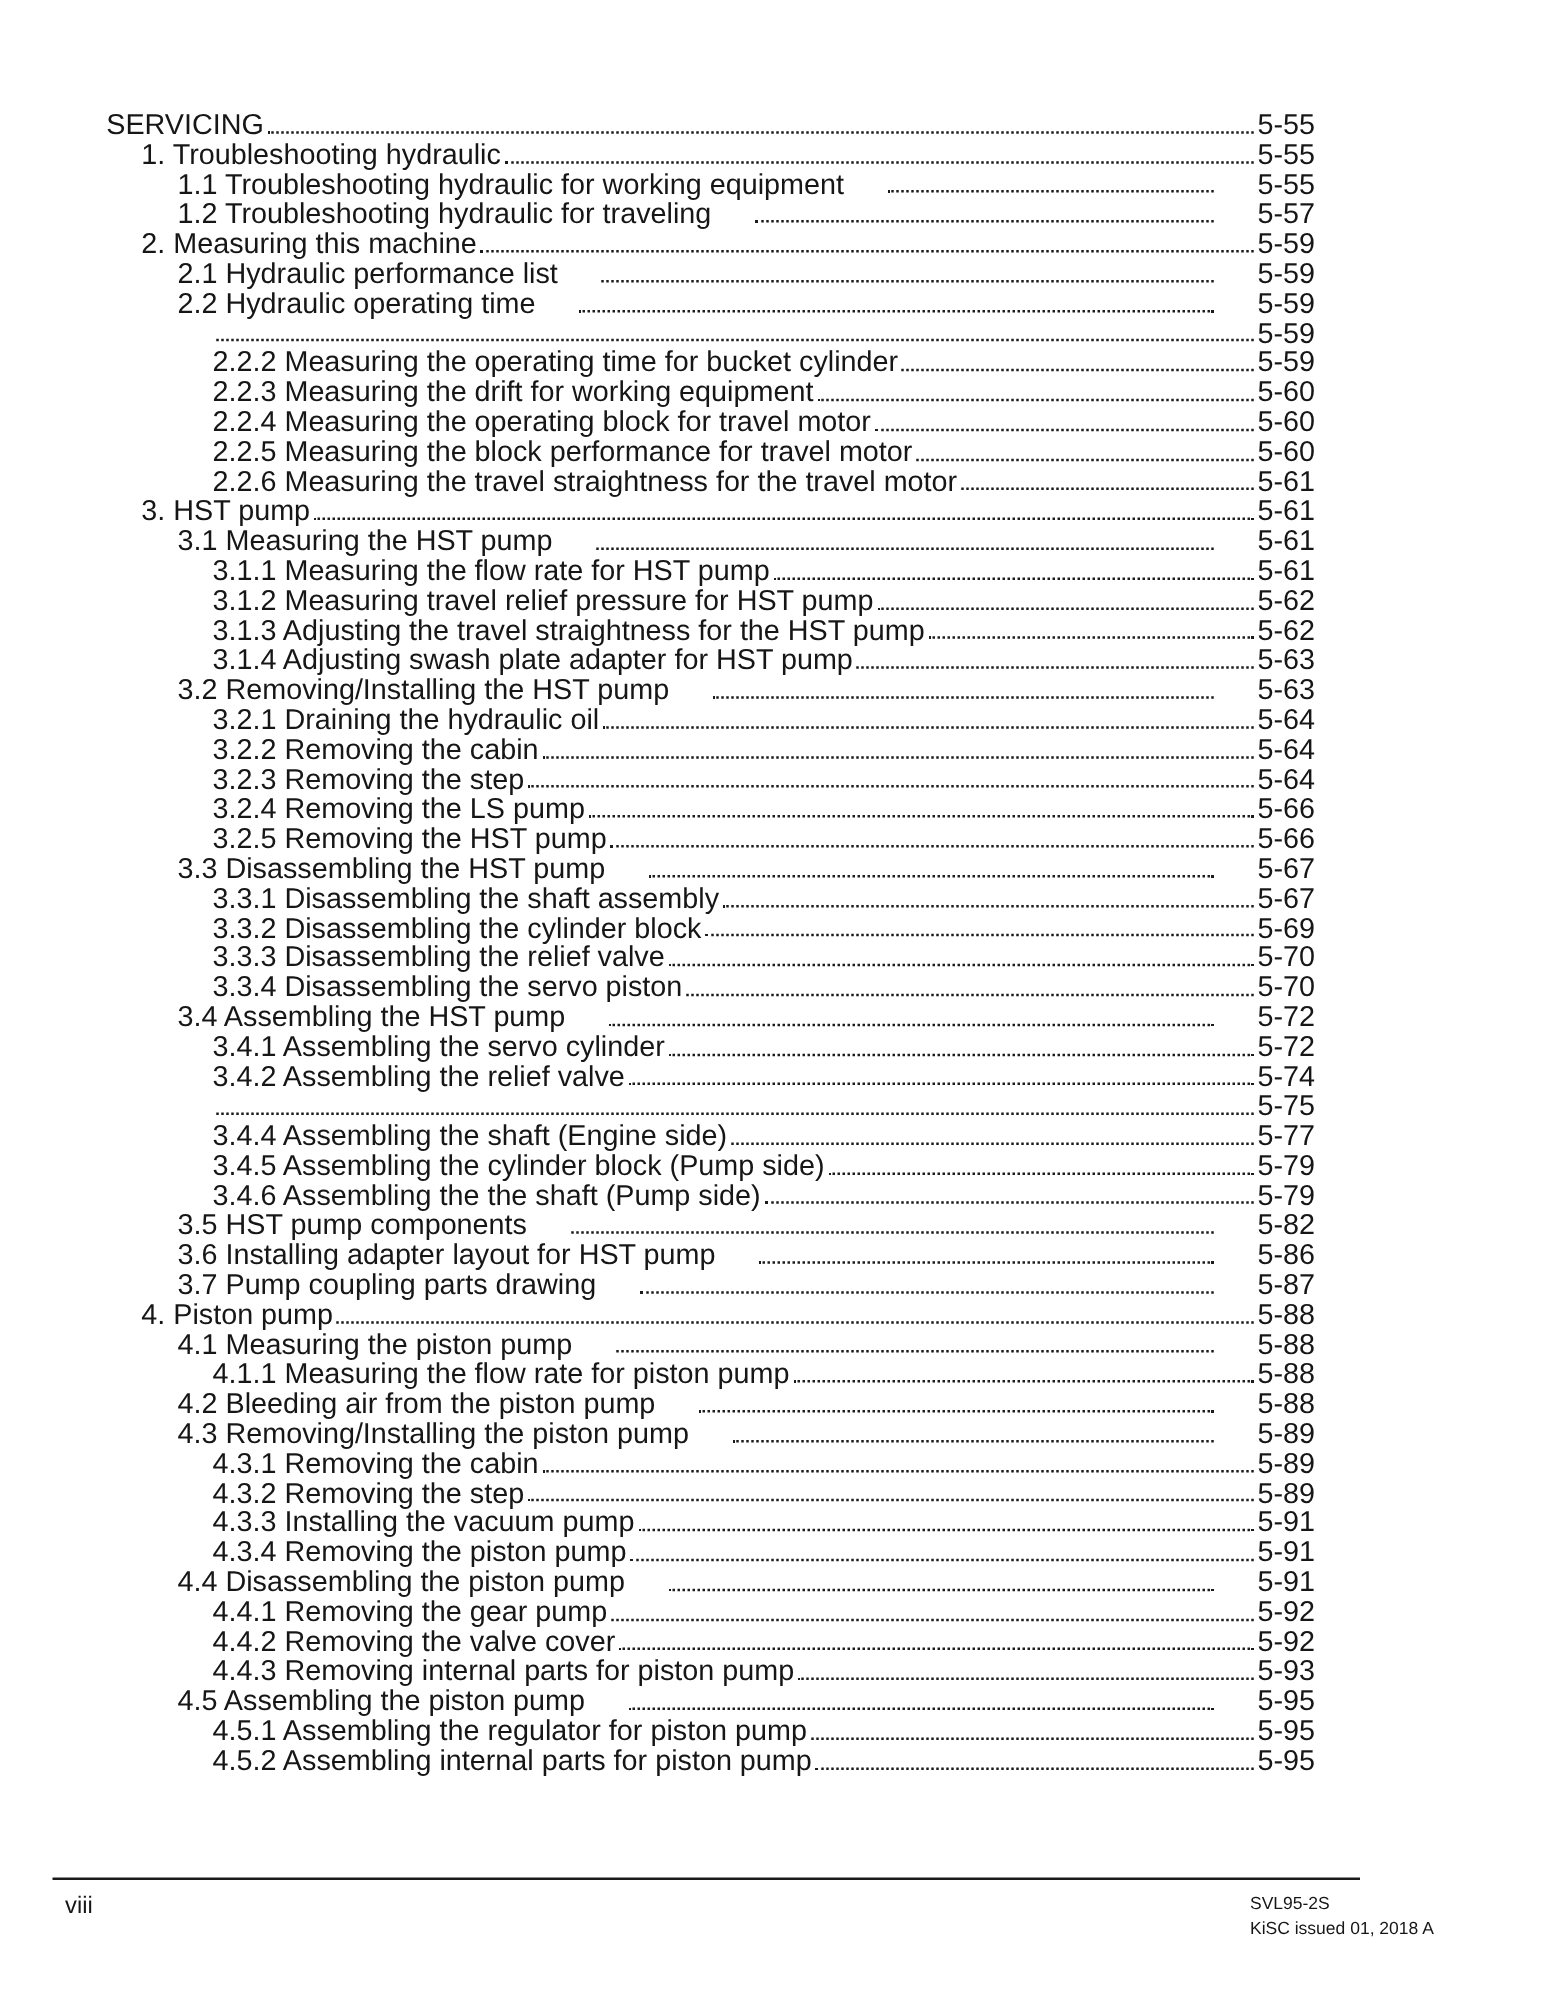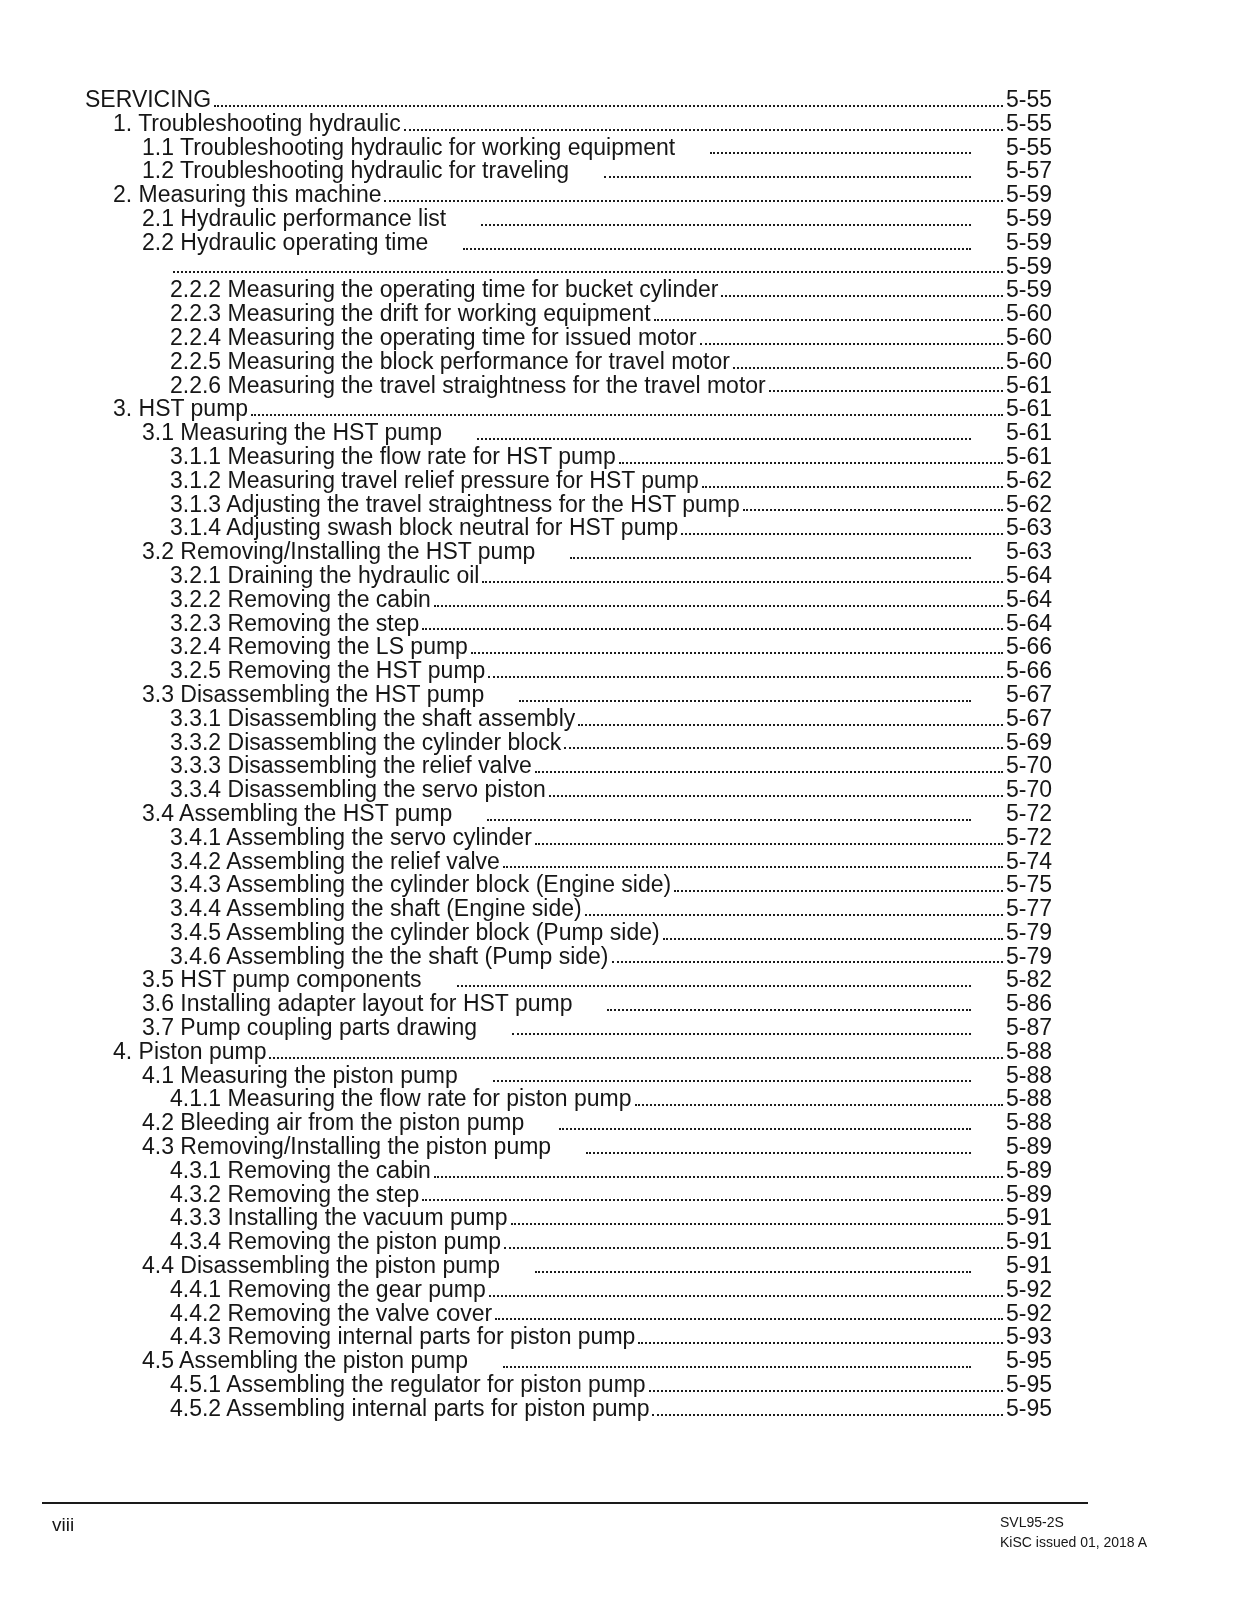--- a/index.html
+++ b/index.html
@@ -119,21 +119,21 @@
         <span class="toc-label">2.2.2 Measuring the operating time for bucket cylinder</span>
         <span class="toc-leader"></span>
         <span class="toc-page">5-59</span>
       </div>
       <div class="toc-row level-3">
         <span class="toc-label">2.2.3 Measuring the drift for working equipment</span>
         <span class="toc-leader"></span>
         <span class="toc-page">5-60</span>
       </div>
       <div class="toc-row level-3">
-        <span class="toc-label">2.2.4 Measuring the operating time for issued motor</span>
+        <span class="toc-label">2.2.4 Measuring the operating block for travel motor</span>
         <span class="toc-leader"></span>
         <span class="toc-page">5-60</span>
       </div>
       <div class="toc-row level-3">
         <span class="toc-label">2.2.5 Measuring the block performance for travel motor</span>
         <span class="toc-leader"></span>
         <span class="toc-page">5-60</span>
       </div>
       <div class="toc-row level-3">
         <span class="toc-label">2.2.6 Measuring the travel straightness for the travel motor</span>
@@ -159,21 +159,21 @@
         <span class="toc-label">3.1.2 Measuring travel relief pressure for HST pump</span>
         <span class="toc-leader"></span>
         <span class="toc-page">5-62</span>
       </div>
       <div class="toc-row level-3">
         <span class="toc-label">3.1.3 Adjusting the travel straightness for the HST pump</span>
         <span class="toc-leader"></span>
         <span class="toc-page">5-62</span>
       </div>
       <div class="toc-row level-3">
-        <span class="toc-label">3.1.4 Adjusting swash block neutral for HST pump</span>
+        <span class="toc-label">3.1.4 Adjusting swash plate adapter for HST pump</span>
         <span class="toc-leader"></span>
         <span class="toc-page">5-63</span>
       </div>
       <div class="toc-row level-2">
         <span class="toc-label">3.2 Removing/Installing the HST pump</span>
         <span class="toc-leader"></span>
         <span class="toc-page">5-63</span>
       </div>
       <div class="toc-row level-3">
         <span class="toc-label">3.2.1 Draining the hydraulic oil</span>
@@ -234,21 +234,20 @@
         <span class="toc-label">3.4.1 Assembling the servo cylinder</span>
         <span class="toc-leader"></span>
         <span class="toc-page">5-72</span>
       </div>
       <div class="toc-row level-3">
         <span class="toc-label">3.4.2 Assembling the relief valve</span>
         <span class="toc-leader"></span>
         <span class="toc-page">5-74</span>
       </div>
       <div class="toc-row level-3">
-        <span class="toc-label">3.4.3 Assembling the cylinder block (Engine side)</span>
         <span class="toc-leader"></span>
         <span class="toc-page">5-75</span>
       </div>
       <div class="toc-row level-3">
         <span class="toc-label">3.4.4 Assembling the shaft (Engine side)</span>
         <span class="toc-leader"></span>
         <span class="toc-page">5-77</span>
       </div>
       <div class="toc-row level-3">
         <span class="toc-label">3.4.5 Assembling the cylinder block (Pump side)</span>

